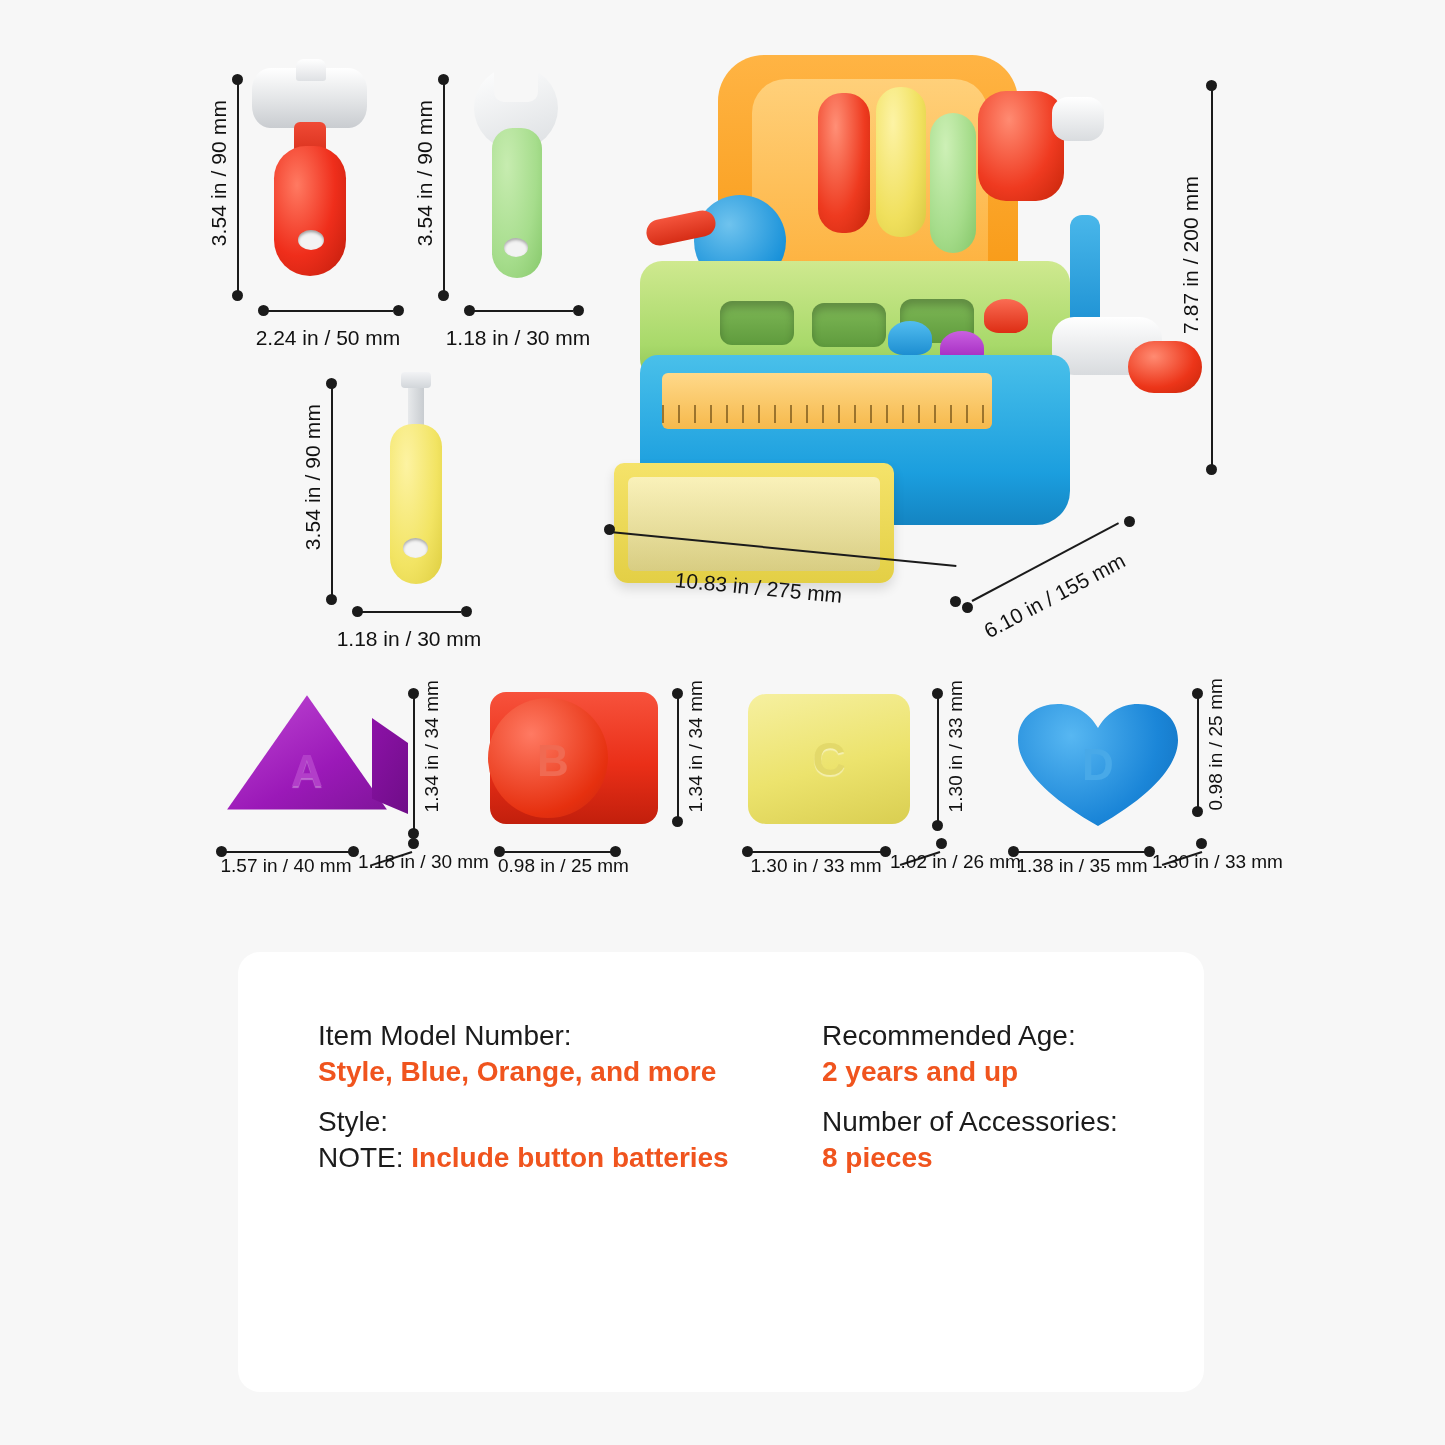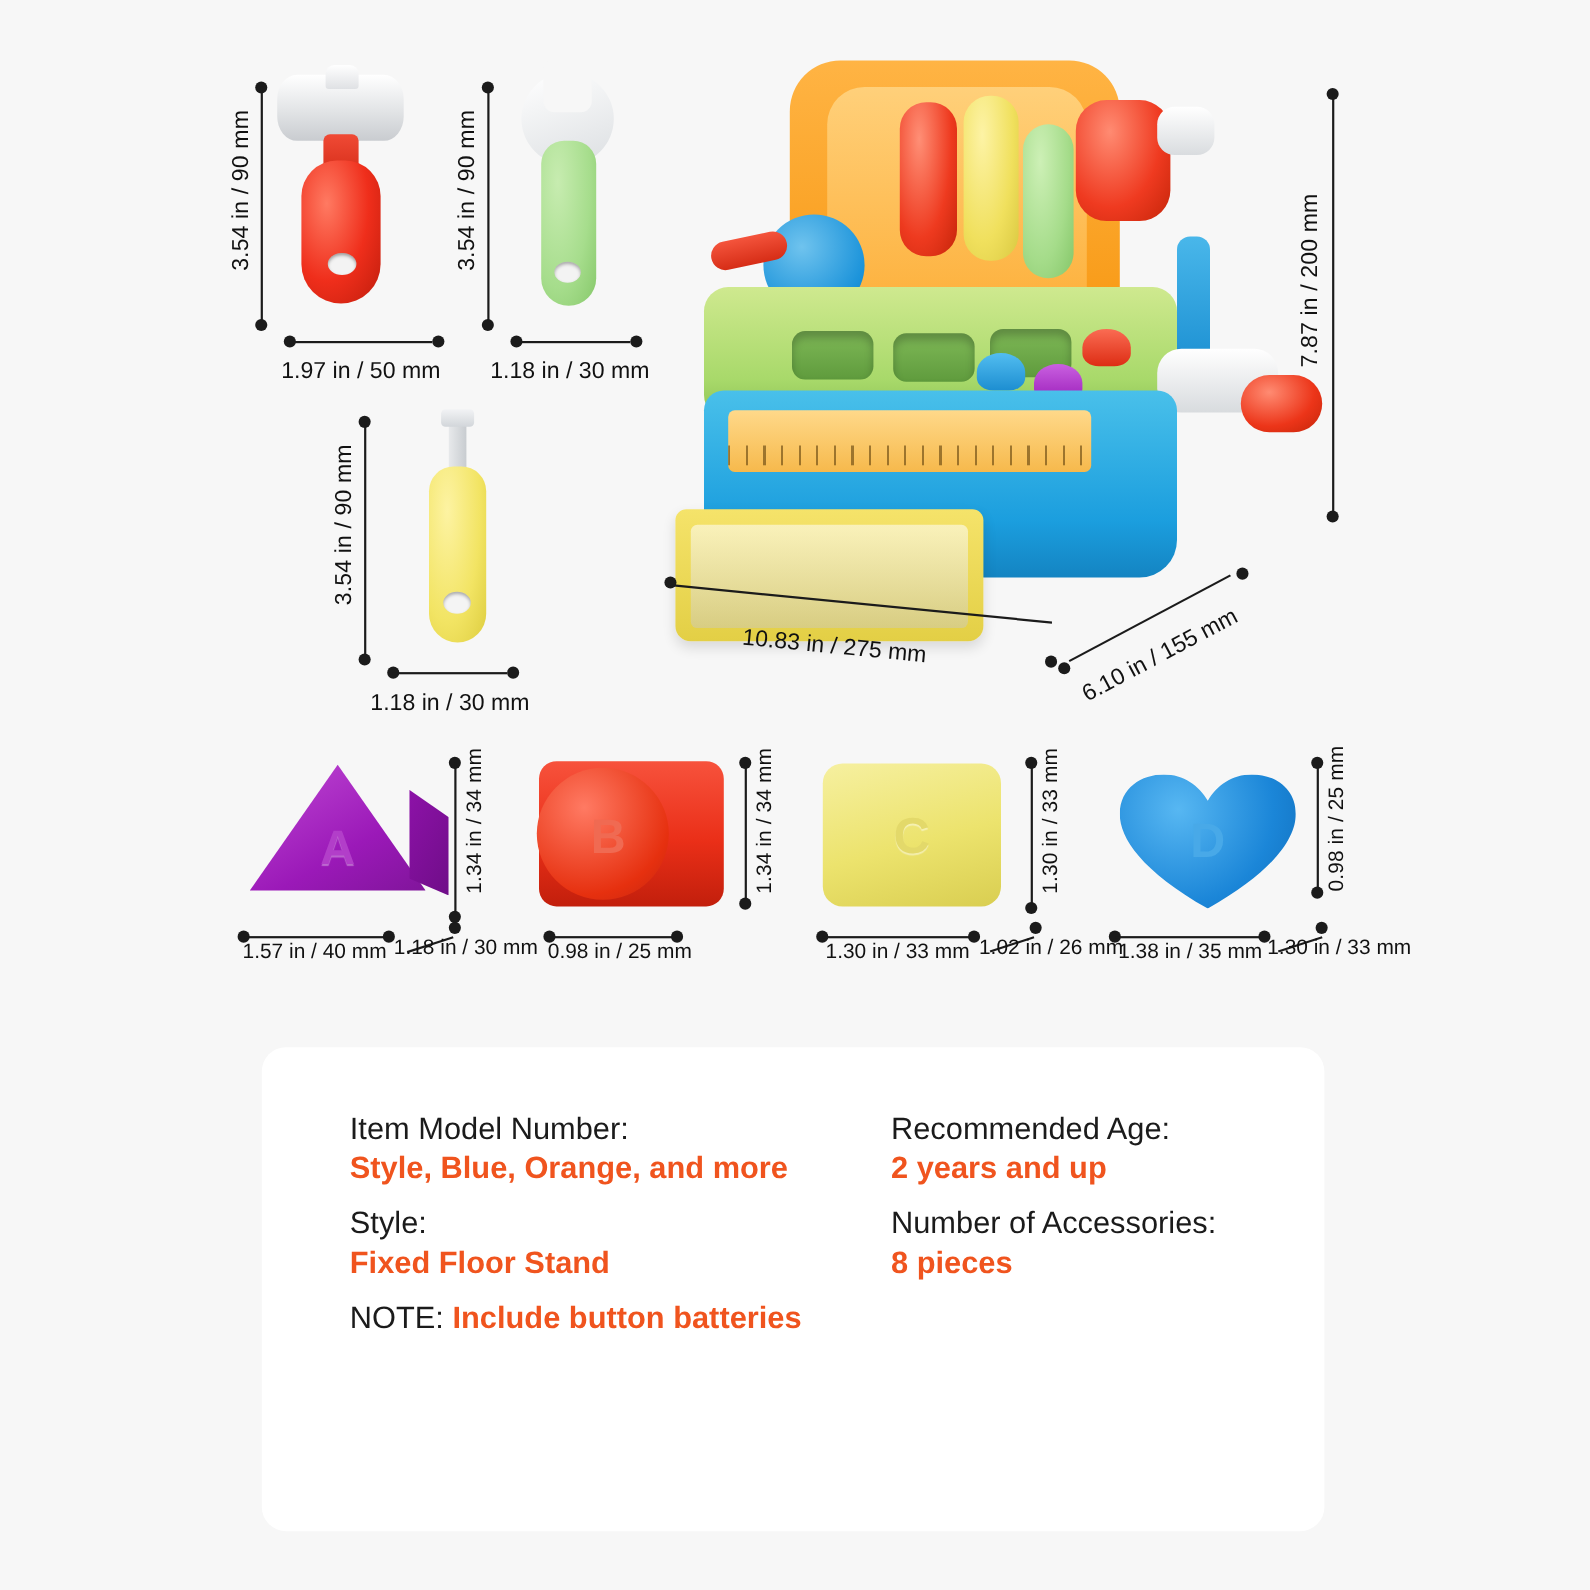--- a/index.html
+++ b/index.html
@@ -211,22 +211,22 @@
     background:linear-gradient(180deg,#f4543c,#d62d16);
     transform:rotate(-12deg);
   }
 
   
   .spec-card{
     position:absolute; left:238px; top:952px; width:966px; height:440px;
     background:#fff; border-radius:22px;
   }
   .spec-grid{
-    position:absolute; left:80px; top:58px; right:40px;
-    display:grid; grid-template-columns: 492px 1fr; column-gap:0; row-gap:0;
+    position:absolute; left:80px; top:68px; right:40px;
+    display:grid; grid-template-columns: 492px 1fr; column-gap:0; row-gap:0;gap:12px;
   }
   .spec-col { display:flex; flex-direction:column; }
   .spec-label{ font-size:28px; color:#1b1b1b; margin-bottom:4px; }
   .spec-value{ font-size:28px; color:#f0541e; font-weight:700; margin-bottom:18px; }
   .spec-note{ font-size:28px; }
   .spec-note .lab{ color:#1b1b1b; }
   .spec-note .val{ color:#f0541e; font-weight:700; }
 </style>
 </head>
 <body>
@@ -241,21 +241,21 @@
   </div>
 
   <div class="dot" style="left:232px; top:74px;"></div>
   <div class="dimline-v" style="left:237px; top:79px; height:216px;"></div>
   <div class="dot" style="left:232px; top:290px;"></div>
   <div class="vlabel" style="left:208px; top:100px;">3.54 in / 90 mm</div>
 
   <div class="dot" style="left:258px; top:305px;"></div>
   <div class="dimline-h" style="left:263px; top:310px; width:130px;"></div>
   <div class="dot" style="left:393px; top:305px;"></div>
-  <div class="hlabel" style="left:248px; top:326px; width:160px;">1.97 in / 50 mm</div>
+  <div class="hlabel" style="left:248px; top:326px; width:160px;">2.24 in / 50 mm</div>
 
   <div class="art" style="left:458px; top:66px; width:130px; height:200px;">
     <div class="wr-head"></div>
     <div class="wr-body"></div>
     <div class="wr-hole"></div>
   </div>
   <div class="dot" style="left:438px; top:74px;"></div>
   <div class="dimline-v" style="left:443px; top:79px; height:216px;"></div>
   <div class="dot" style="left:438px; top:290px;"></div>
   <div class="vlabel" style="left:414px; top:100px;">3.54 in / 90 mm</div>
@@ -394,21 +394,20 @@
   <div class="dimline-h" style="left:1160px; top:851px; width:42px; transform:rotate(-18deg); transform-origin:right center;"></div>
   <div class="hlabel" style="left:1152px; top:852px; width:100px; font-size:19px;">1.30 in / 33 mm</div>
 
   <div class="spec-card">
     <div class="spec-grid">
 
       <div class="spec-col">
         <div class="spec-label">Item Model Number:</div>
         <div class="spec-value">Style, Blue, Orange, and more</div>
         <div class="spec-label">Style:</div>
-        <div class="spec-value">Fixed Floor Stand</div>
         <div class="spec-note">
           <span class="lab">NOTE:</span>
           <span class="val">Include button batteries</span>
         </div>
       </div>
 
       <div class="spec-col">
         <div class="spec-label">Recommended Age:</div>
         <div class="spec-value">2 years and up</div>
         <div class="spec-label">Number of Accessories:</div>

